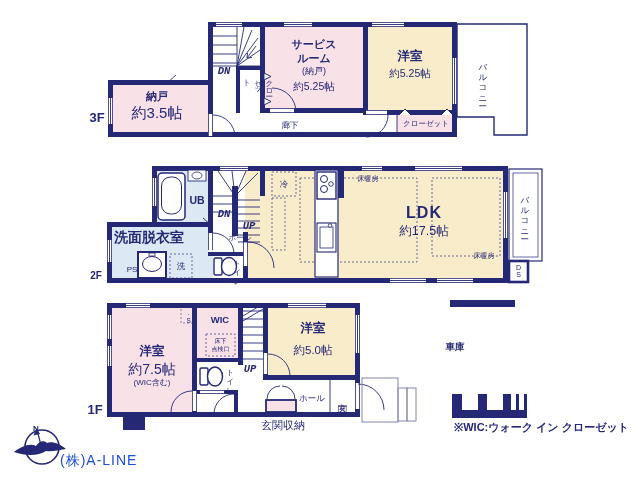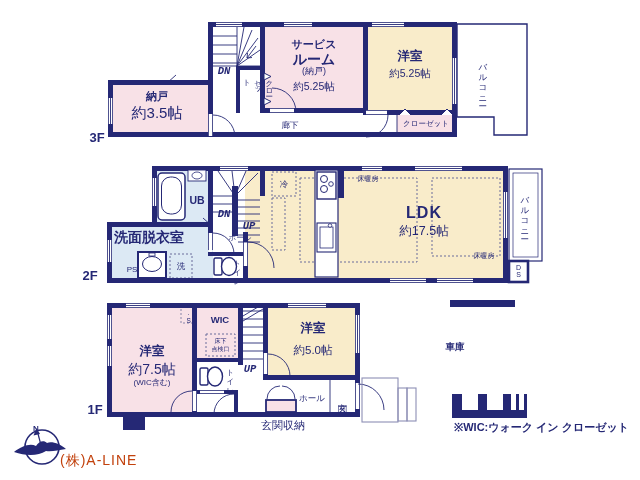--- a/index.html
+++ b/index.html
@@ -9,21 +9,21 @@
   .lbl{position:absolute;transform:translate(-50%,-50%);color:#252875;white-space:nowrap;
        line-height:1.05;text-align:center;}
   .v{position:absolute;transform:translate(-50%,-50%);color:#252875;
      writing-mode:vertical-rl;text-orientation:mixed;letter-spacing:1.5px;line-height:1;}
   .vup{position:absolute;transform:translate(-50%,-50%);color:#252875;
      writing-mode:vertical-rl;text-orientation:upright;letter-spacing:0.5px;line-height:1;}
   .wrapv{position:absolute;color:#252875;writing-mode:vertical-rl;text-orientation:mixed;
      line-height:1.5;letter-spacing:0.5px;}
   .it{font-family:Liberation Mono, monospace;font-style:italic;font-weight:bold;}
   .b{font-weight:bold;}
-  .gray{color:#c2410c;}
+  .gray{color:#1d4ed8;}
   .noT{transform:none;text-align:left;}
 </style>
 </head>
 <body>
 
 <div class="plan">
 <svg width="640" height="480" viewBox="0 0 640 480">
 
   <g>
 
@@ -293,36 +293,36 @@
   </g>
 
   <g>
     <circle cx="42" cy="447" r="17" fill="none" stroke="#252875" stroke-width="1.6"></circle>
     <line x1="42" y1="449" x2="37" y2="430" stroke="#252875" stroke-width="1.2"></line>
     <path d="M36.5,428 l-3,7.5 l6.5,-1.5 z" fill="#252875"></path>
     <path d="M14,452 C22,446 30,443 36,446 C39,441 44,440 47,443 C52,441 60,444 66,449 C58,450 52,452 46,451 C38,456 26,456 14,452 Z" fill="#252875"></path>
   </g>
 </svg>
 
-  <div class="lbl b" style="left:97px;top:138px;font-size:13px">3F</div>
+  <div class="lbl b" style="left:97px;top:118px;font-size:13px">3F</div>
   <div class="lbl b" style="left:157px;top:97px;font-size:11px">納戸</div>
   <div class="lbl" style="left:157px;top:113px;font-size:15px">約3.5帖</div>
   <div class="lbl it" style="left:224px;top:72px;font-size:10.5px">DN</div>
   <div class="wrapv" style="left:241px;top:74px;height:27px;font-size:7.5px">クローゼット</div>
   <div class="lbl b" style="left:314px;top:45px;font-size:11px">サービス</div>
-  <div class="lbl b" style="left:314px;top:59px;font-size:14px">ルーム</div>
+  <div class="lbl b" style="left:314px;top:59px;font-size:11px">ルーム</div>
   <div class="lbl" style="left:314px;top:72px;font-size:9px">(納戸)</div>
   <div class="lbl" style="left:314px;top:87px;font-size:10.5px">約5.25帖</div>
   <div class="lbl" style="left:290px;top:125px;font-size:8.5px">廊下</div>
   <div class="lbl b" style="left:410px;top:57px;font-size:12.5px">洋室</div>
   <div class="lbl" style="left:410px;top:74px;font-size:10.5px">約5.25帖</div>
   <div class="lbl" style="left:426px;top:124px;font-size:7.5px">クローゼット</div>
   <div class="v" style="left:483px;top:80px;font-size:8.5px">バルコニー</div>
 
-  <div class="lbl b" style="left:90px;top:276px;font-size:13px">2F</div>
+  <div class="lbl b" style="left:96px;top:276px;font-size:10px">2F</div>
   <div class="lbl b" style="left:197px;top:201px;font-size:10.5px">UB</div>
   <div class="lbl b" style="left:149px;top:237px;font-size:14px">洗面脱衣室</div>
   <div class="lbl" style="left:132px;top:270px;font-size:8px">PS</div>
   <div class="lbl" style="left:181px;top:266px;font-size:8.5px">洗</div>
   <div class="v" style="left:237px;top:268px;font-size:7.5px;letter-spacing:0.5px">トイレ</div>
   <div class="lbl it" style="left:224px;top:215px;font-size:10.5px">DN</div>
   <div class="lbl it" style="left:249px;top:227px;font-size:10.5px">UP</div>
   <div class="lbl" style="left:240px;top:238px;font-size:7.5px">ホール</div>
   <div class="lbl" style="left:284px;top:184px;font-size:8.5px">冷</div>
   <div class="lbl b" style="left:424px;top:213px;font-size:16px;letter-spacing:1px">LDK</div>

